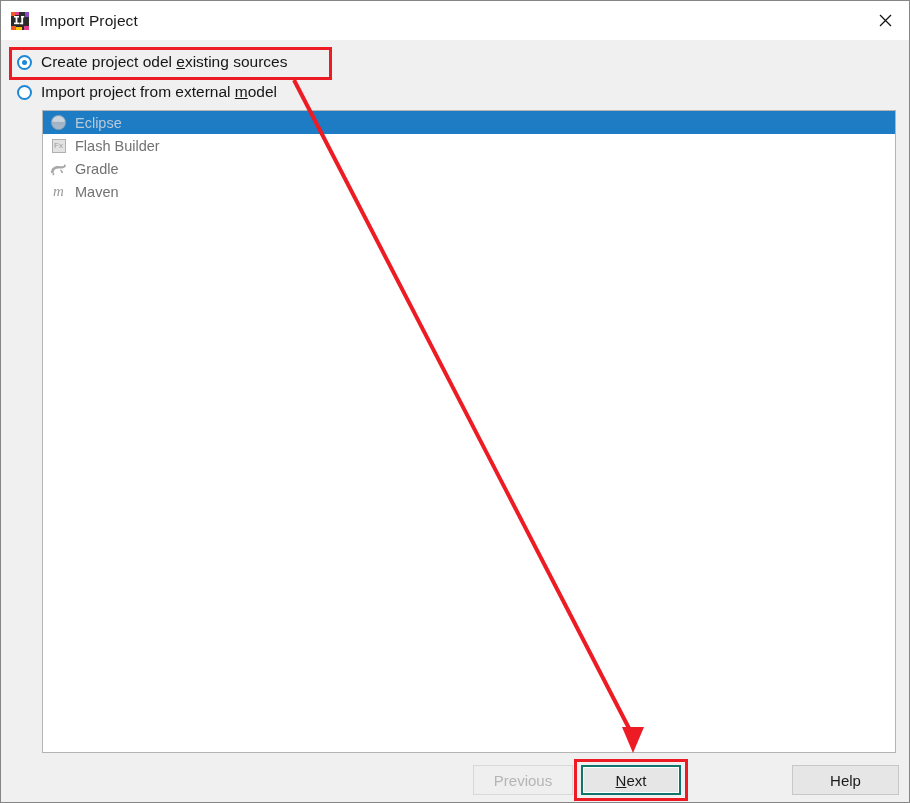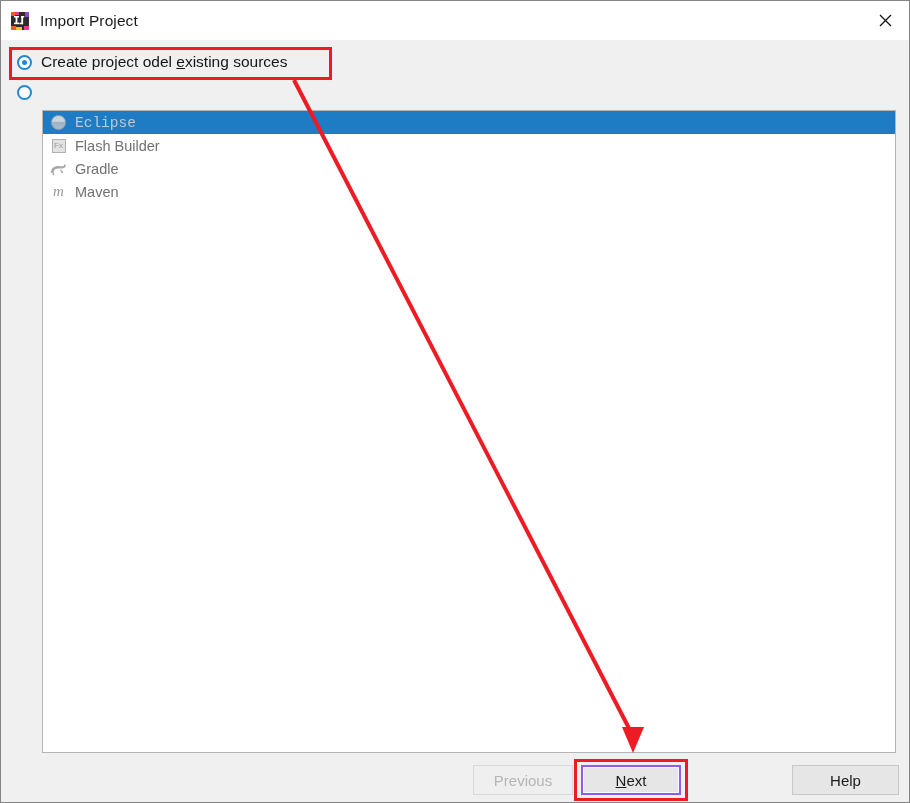--- a/index.html
+++ b/index.html
@@ -121,21 +121,20 @@
   }
   .list-item {
     display: flex;
     align-items: center;
     height: 23px;
     padding-left: 7px;
     cursor: default;
   }
   .list-item.selected {
     background: #1e7cc4;
-    font-family: Liberation Mono, monospace;
   }
   .li-icon {
     width: 17px; height: 17px;
     flex: 0 0 auto;
     position: relative;
     display: flex;
     align-items: center;
     justify-content: center;
   }
   .li-label {
@@ -197,21 +196,21 @@
     display: flex;
     align-items: center;
     justify-content: center;
     cursor: pointer;
     user-select: none;
   }
   .dlg-btn.disabled { color: #b5b5b5; border-color: #d8d8d8; background: #efefef; cursor: default; }
   #btn-previous { left: 472px; width: 100px; }
   #btn-next {
     left: 580px; width: 100px;
-    border: 2px solid #8b5cf6;
+    border: 2px solid #0f766e;
     background: #e6e6e6;
     box-shadow: inset 0 0 0 1px #ffffff;
   }
   #btn-cancel { left: 688px; width: 100px; }
   #btn-help   { left: 791px; width: 107px; }
 
   
   .anno-rect {
     position: absolute;
     border: 3px solid #ed1c24;
@@ -262,20 +261,21 @@
 
   <div id="content">
 
     <div class="radio-row" id="radio-existing">
       <span class="radio-mark checked"></span>
       <span class="radio-label"><span>Create project odel </span><span class="mnem">e</span><span>xisting sources</span></span>
     </div>
 
     <div class="radio-row" id="radio-external">
       <span class="radio-mark"></span>
+      <span class="radio-label"><span>Import project from external </span><span class="mnem">m</span><span>odel</span></span>
     </div>
 
     <div id="list-panel">
 
       <div class="list-item selected">
         <span class="li-icon">
             <span class="eclipse-dot"></span>
           </span>
         <span class="li-label">Eclipse</span>
       </div>

